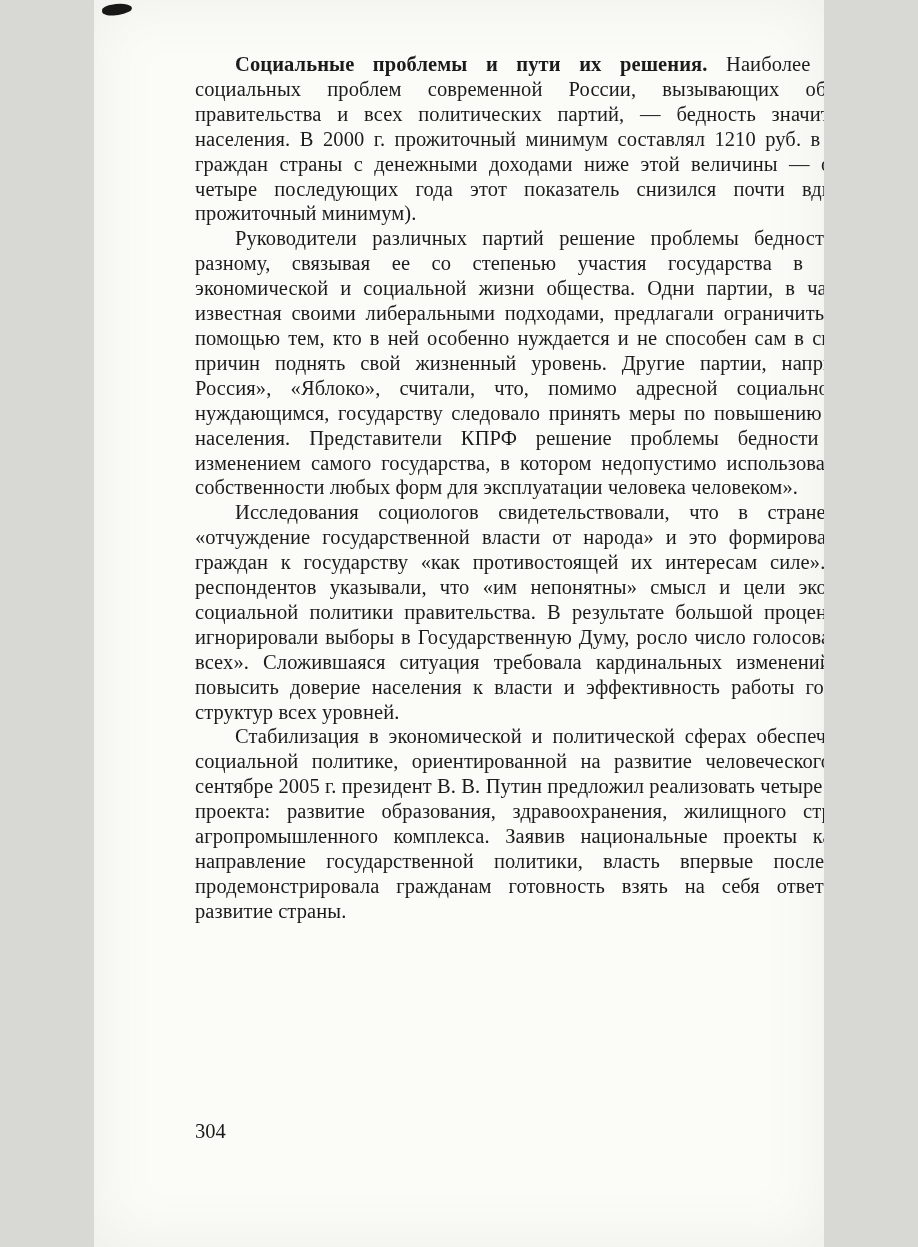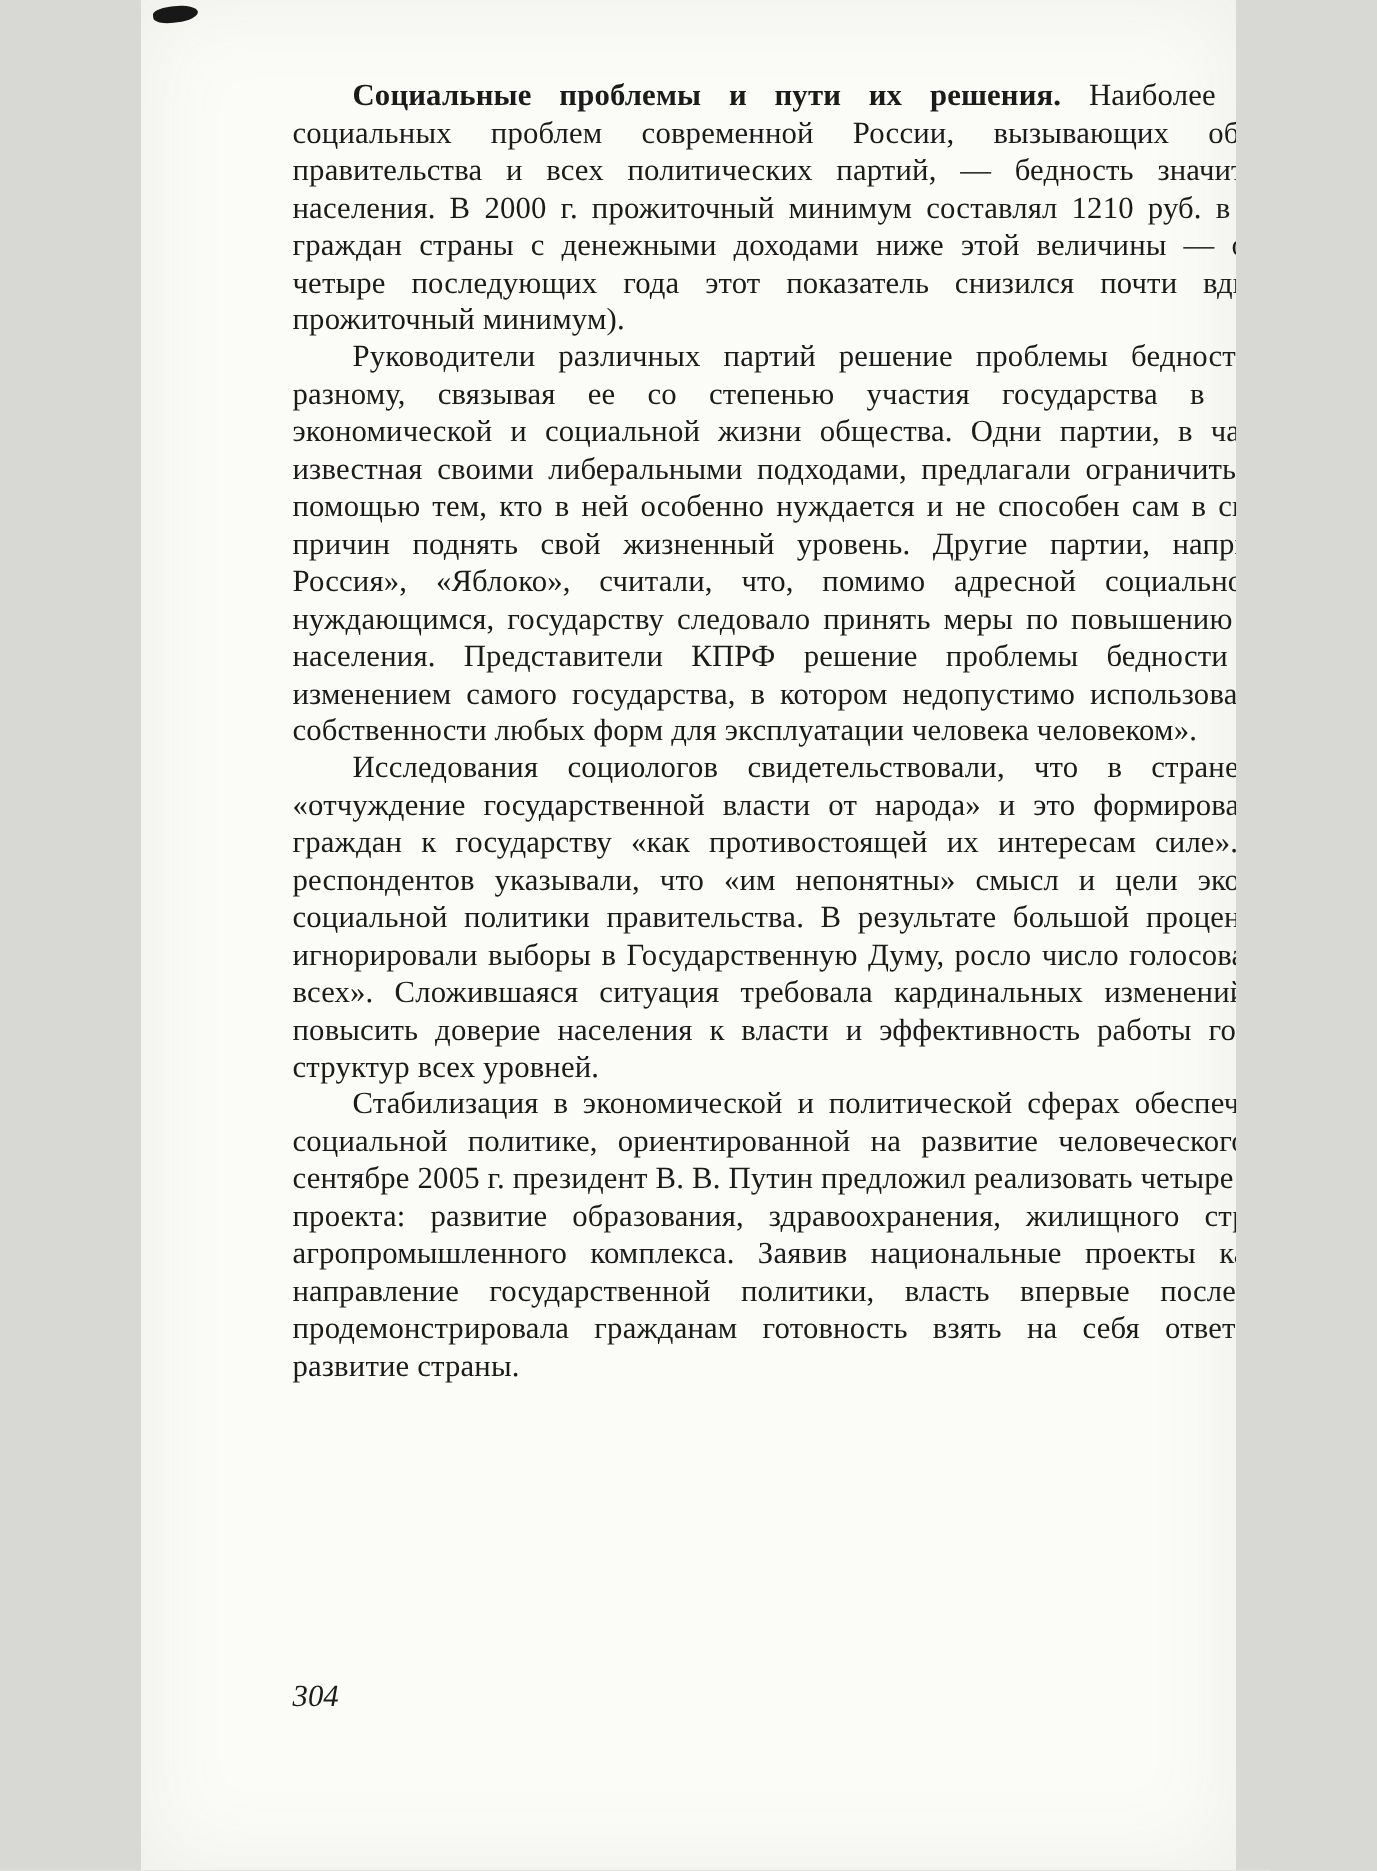--- a/index.html
+++ b/index.html
@@ -51,21 +51,20 @@
     text-indent: 40px;
   }
   .para-lead {
     font-weight: bold;
   }
   .page-number {
     position: absolute;
     left: 101px;
     top: 1120px;
     font-size: 20.5px;
-    font-style: italic;
   }
 </style>
 </head>
 <body>
 
 <div class="page">
 
   <div class="scan-artifact"></div>
 
   <div class="text-block">

